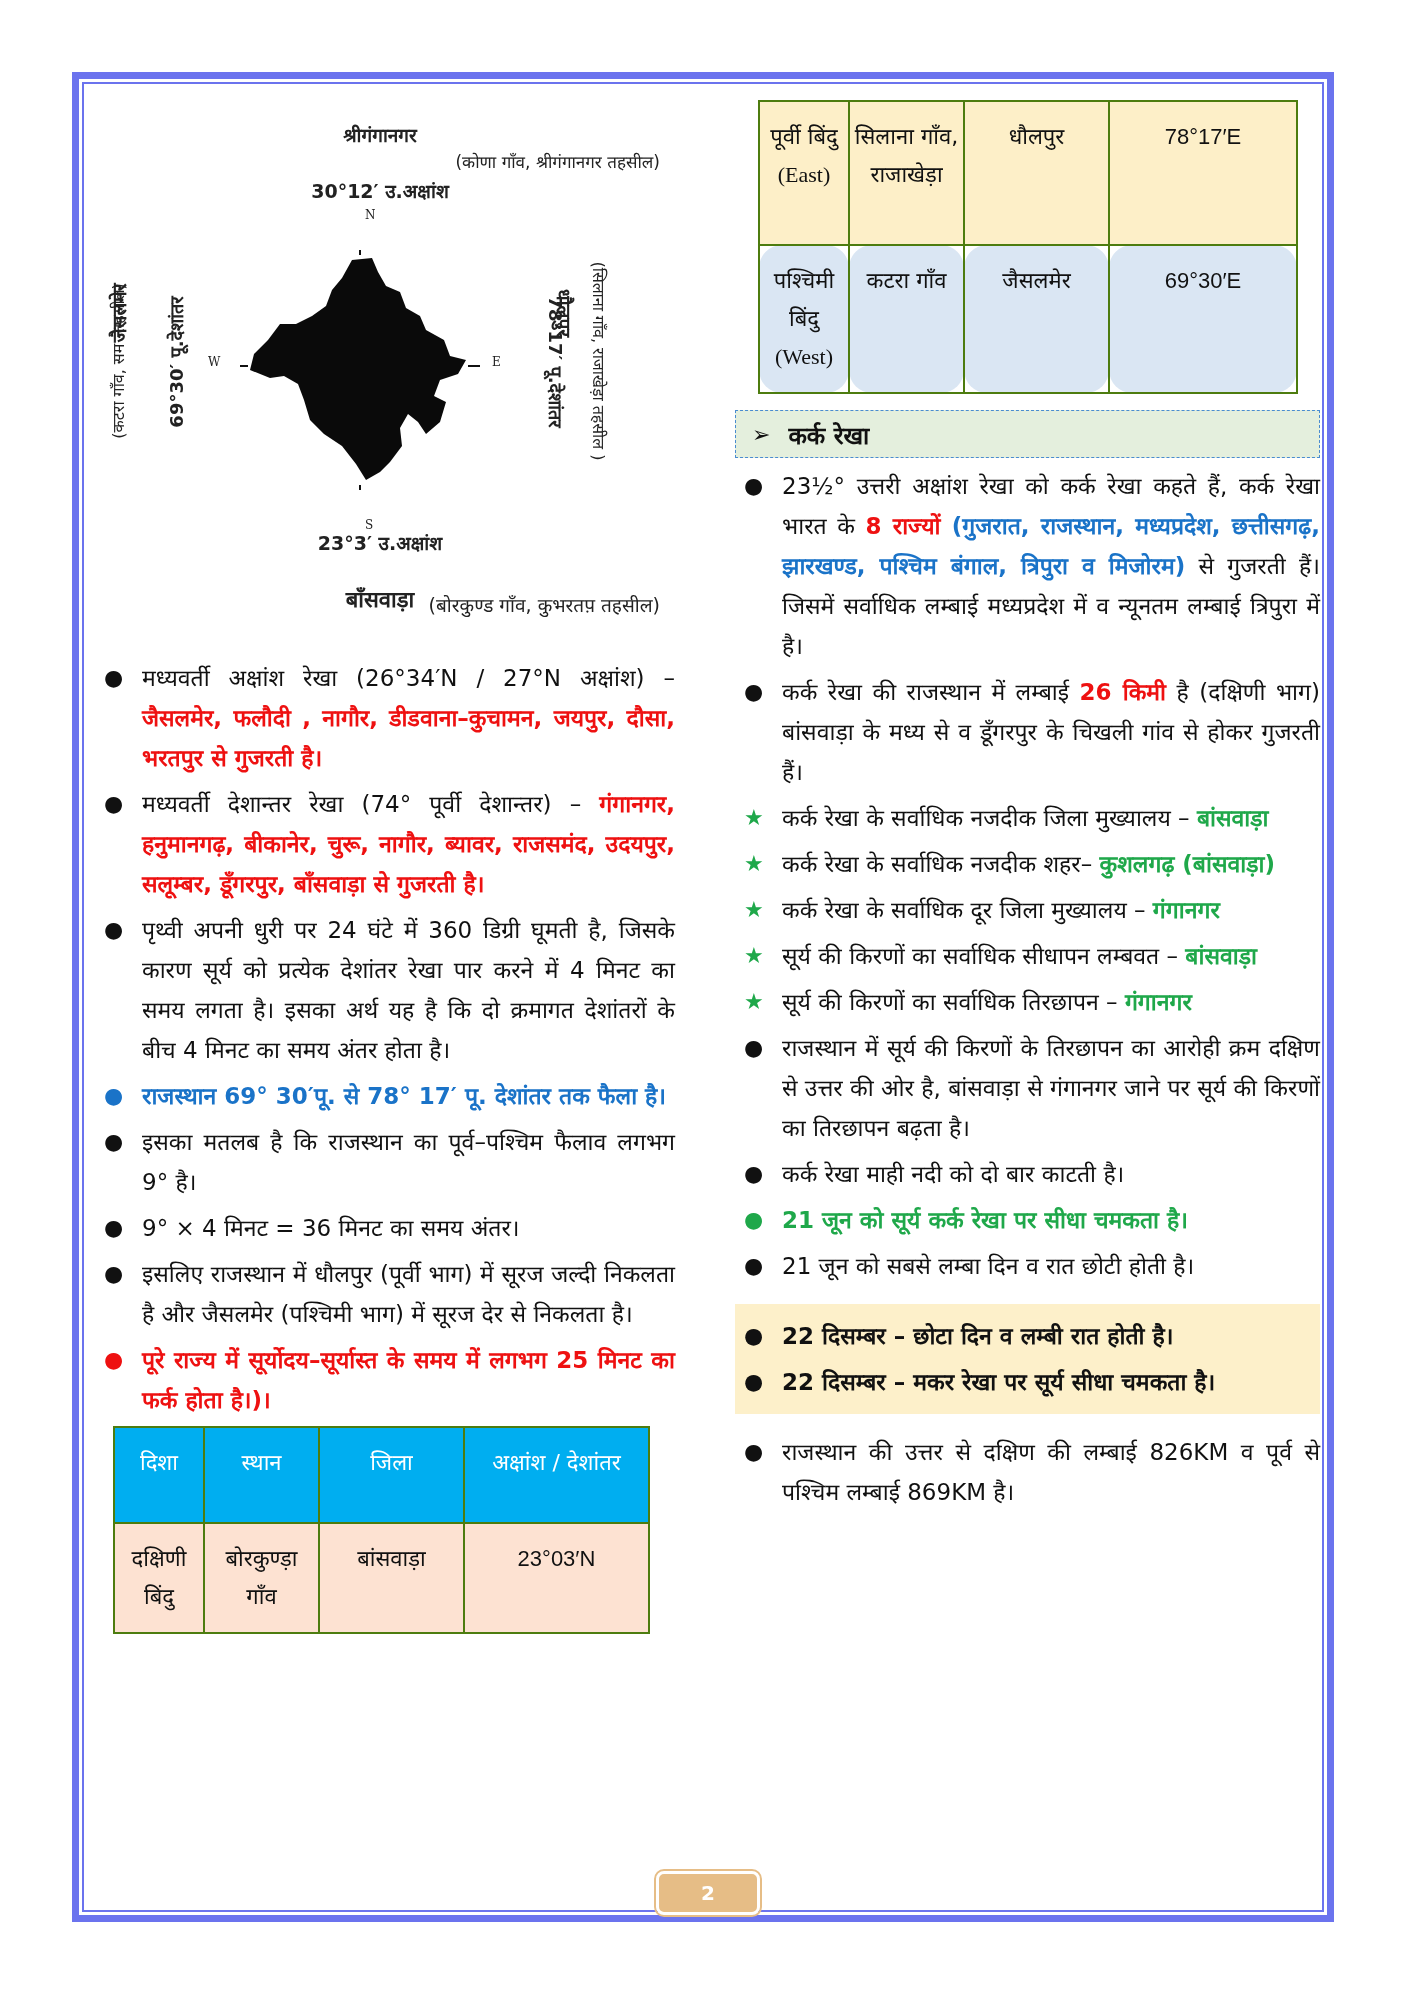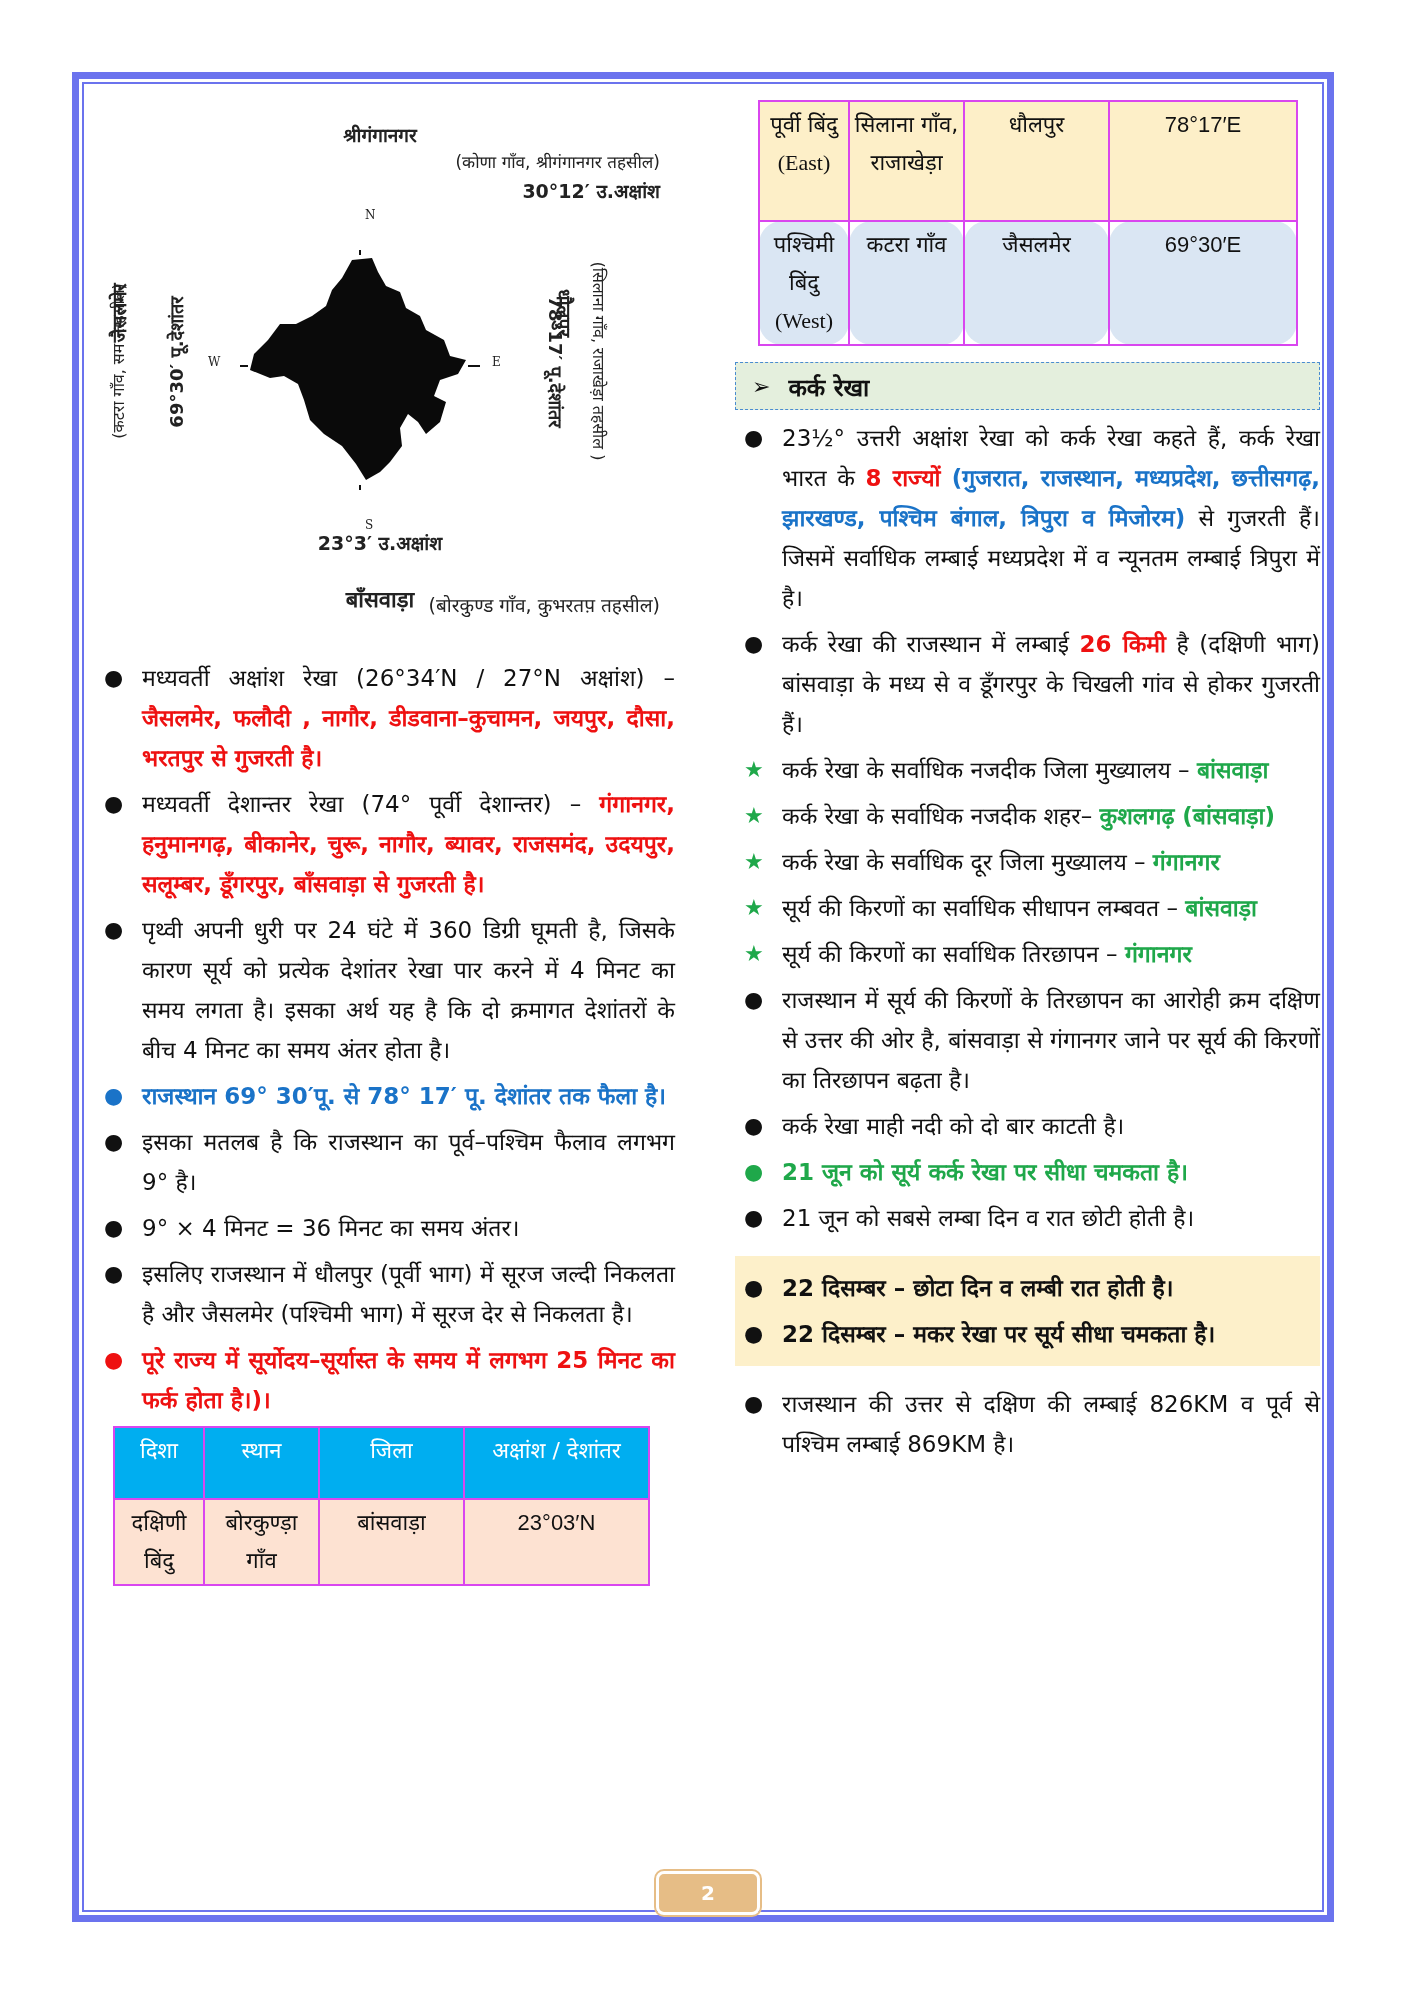--- a/index.html
+++ b/index.html
@@ -26,21 +26,21 @@
   ul.bl li { position: relative; padding-left: 42px; font-size: 23px; line-height: 40px; text-align: justify; margin-bottom: 6px; }
   ul.bl li .bullet { position: absolute; left: 4px; top: 0; font-size: 22px; }
   .red { color: #ee1111; font-weight: bold; }
   .blue { color: #1a73c8; font-weight: bold; }
   .green { color: #1fa84a; font-weight: bold; }
   .bold { font-weight: bold; }
   .star { color: #1fa84a; }
 
   
   table.geo { border-collapse: collapse; width: 100%; font-size: 22px; }
-  table.geo td, table.geo th { border: 2px solid #d946ef; text-align: center; vertical-align: top; padding: 4px 4px; line-height: 38px; }
+  table.geo td, table.geo th { border: 2px solid #4d7c0f; text-align: center; vertical-align: top; padding: 16px 4px; line-height: 38px; }
   table.geo th { background: #00aef0; color: #fff; font-weight: normal; height: 62px; }
   .r-north td { background: #e3ecd9; }
   .r-south td { background: #fde2d2; }
   .r-east td { background: #fdefc8; }
   .r-west td { background: #dae6f3; border-radius: 23px; }
   .num { font-family: "Liberation Sans", sans-serif; }
   .eng { font-family: "Liberation Serif", serif; }
 
   .section-head { margin: 16px 0 0 -5px; width: 585px; height: 48px; background: #e4efdd;
                   border: 1.5px dashed #4a8cd0; box-sizing: border-box; display: flex; align-items: center;
@@ -56,21 +56,21 @@
 </head>
 <body>
 
 <div class="frame-outer"></div>
 <div class="frame-inner"></div>
 
 <div class="col col-left">
   <div class="map-wrap">
     <div class="map-label" style="left:0;width:560px;top:22px;">श्रीगंगानगर</div>
     <div class="map-sub" style="left:0;width:560px;top:50px;">(कोणा  गाँव, श्रीगंगानगर तहसील)</div>
-    <div class="map-label" style="left:0;width:560px;top:78px;text-align:right;">30°12′ उ.अक्षांश</div>
+    <div class="map-label" style="left:0;width:560px;top:78px;">30°12′ उ.अक्षांश</div>
 
     <span class="compass" style="left:265px;top:108px;">N</span>
     <span class="compass" style="left:265px;top:418px;">S</span>
     <span class="compass" style="left:108px;top:255px;">W</span>
     <span class="compass" style="left:392px;top:255px;">E</span>
 
     <svg class="map-shape" viewBox="0 0 240 240">
       <line x1="120" y1="-30" x2="120" y2="5" stroke="#111" stroke-width="2"></line>
       <polygon points="115,-22 120,-32 125,-22" fill="#111"></polygon>
       <line x1="120" y1="235" x2="120" y2="262" stroke="#111" stroke-width="2"></line>

